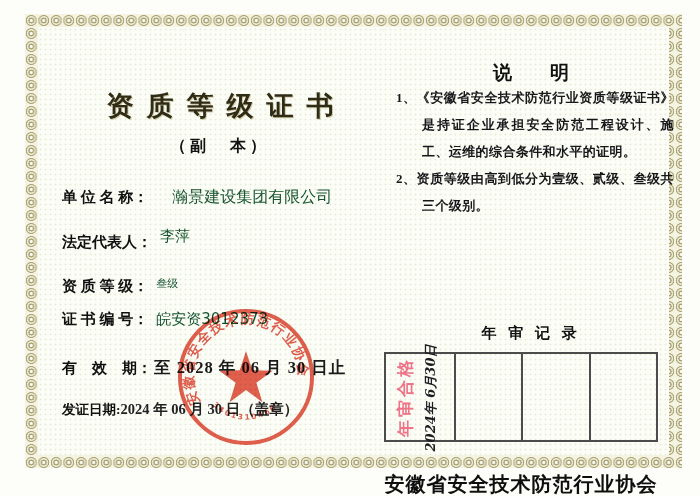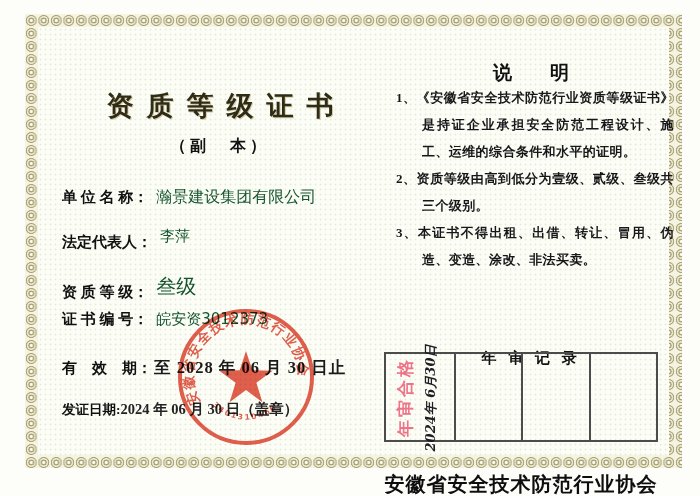--- a/index.html
+++ b/index.html
@@ -23,33 +23,33 @@
   }
   .abs{position:absolute;}
   
   .subtitle{left:60px;top:59px;width:320px;text-align:center;font-size:17px;font-weight:bold;letter-spacing:2px;color:#111;}
   .title{left:48px;top:88px;width:344px;text-align:center;font-size:27px;font-weight:bold;letter-spacing:13px;text-indent:13px;color:#2f2b15;text-shadow:1px 1px 0 rgba(140,118,40,.35);}
   .copy-type{left:60px;top:136px;width:320px;text-align:center;font-size:16px;font-weight:bold;letter-spacing:4px;color:#111;}
   
   .row{left:62px;width:330px;display:flex;align-items:baseline;white-space:pre;}
   .row .lbl{font-size:15px;font-weight:bold;color:#101010;flex:none;}
   .row .val{margin-left:8px;font-family:"DejaVu Sans","Liberation Sans",sans-serif;font-weight:400;color:#14532d;}
-  .r0{top:187px;} .r0 .val{font-size:16px;}
+  .r0{top:187px;gap:16px;} .r0 .val{font-size:16px;}
   .r1{top:233px;} .r1 .val{font-size:15px;position:relative;top:-6px;}
-  .r2{top:277px;} .r2 .val{font-size:20px;position:relative;top:-4px;}
+  .r2{top:277px;} .r2 .val{font-size:11px;position:relative;top:-4px;}
   .r3{top:310px;} .r3 .val{font-size:15px;}
   .r4{top:357px;} .r4 .val{font-family:"Liberation Serif","DejaVu Serif",serif;font-size:16.5px;font-weight:bold;color:#1a1a1a;letter-spacing:1px;margin-left:2px;}
   .r5{top:400px;} .r5 .lbl{font-size:13.5px;} .r5 .val{font-family:"Liberation Serif","DejaVu Serif",serif;font-size:14.5px;font-weight:bold;color:#222;margin-left:0;}
   
   .seal{left:171px;top:302px;width:150px;height:150px;opacity:.82;mix-blend-mode:multiply;pointer-events:none;}
   
   .notes-heading{left:400px;top:60px;width:262px;text-align:center;font-size:19px;font-weight:bold;color:#111;}
   .notes{left:396px;top:84px;width:278px;font-size:13px;font-weight:bold;line-height:27px;color:#17171a;letter-spacing:.4px;}
   .note-item{padding-left:2em;text-indent:-2em;text-align:justify;}
-  .ar-heading{left:400px;top:349px;width:262px;text-align:center;font-size:15px;font-weight:bold;letter-spacing:4px;color:#111;}
+  .ar-heading{left:400px;top:324px;width:262px;text-align:center;font-size:15px;font-weight:bold;letter-spacing:4px;color:#111;}
   .ar-table{
     left:384px;top:352px;width:274px;height:90px;box-sizing:border-box;
     border:2px solid #4c4c4c;display:grid;grid-template-columns:1fr 1fr 1fr 1fr;background:transparent;
   }
   .ar-cell{position:relative;}
   .ar-cell + .ar-cell{border-left:2px solid #4c4c4c;}
   .stamp-red{
     position:absolute;left:19px;top:43px;transform:translate(-50%,-50%) rotate(-90deg);
     white-space:nowrap;font-size:17px;font-weight:bold;letter-spacing:3px;color:#ee7388;
     font-family:"Liberation Serif","DejaVu Serif",serif;
@@ -110,21 +110,20 @@
     </text>
     <text fill="#dd3b28" font-size="7.5" font-weight="bold" font-family="'DejaVu Sans','Liberation Sans',sans-serif" letter-spacing="2">
       <textPath href="#sealArcBottom" startOffset="18">3401310460</textPath>
     </text>
   </svg>
 
   <div class="abs notes-heading">说　　明</div>
   <div class="abs notes">
     <div class="note-item"><span>1、</span><span>《安徽省安全技术防范行业资质等级证书》是持证企业承担安全防范工程设计、施工、运维的综合条件和水平的证明。</span></div>
     <div class="note-item"><span>2、</span><span>资质等级由高到低分为壹级、贰级、叁级共三个级别。</span></div>
-    <div class="note-item"><span>3、</span><span>本证书不得出租、出借、转让、冒用、伪造、变造、涂改、非法买卖。</span></div>
   </div>
 
   <div class="abs ar-heading">年 审 记 录</div>
   <div class="abs ar-table">
     <div class="ar-cell">
       <span class="stamp-red">年审合格</span>
       <span class="stamp-date">2024年 6月30日</span>
     </div>
     <div class="ar-cell"></div>
     <div class="ar-cell"></div>

